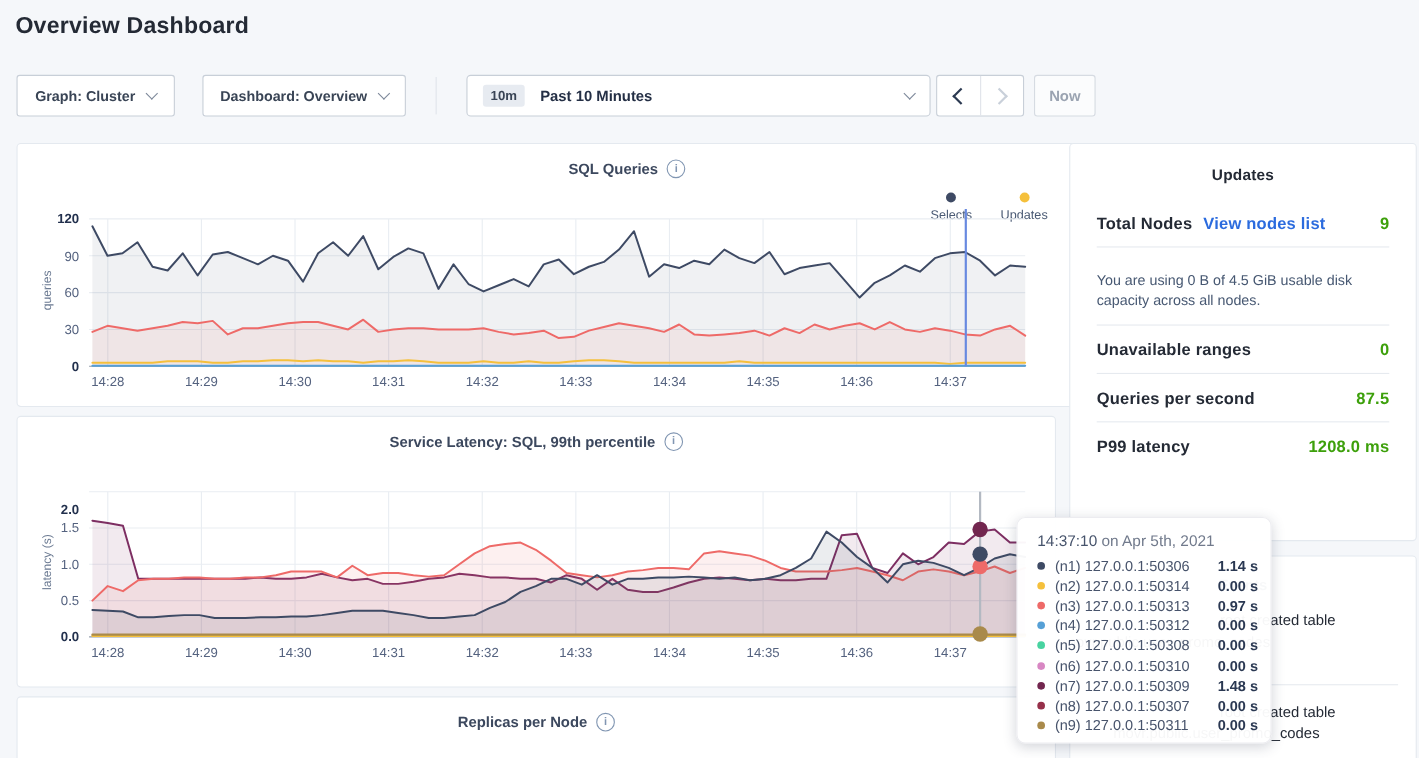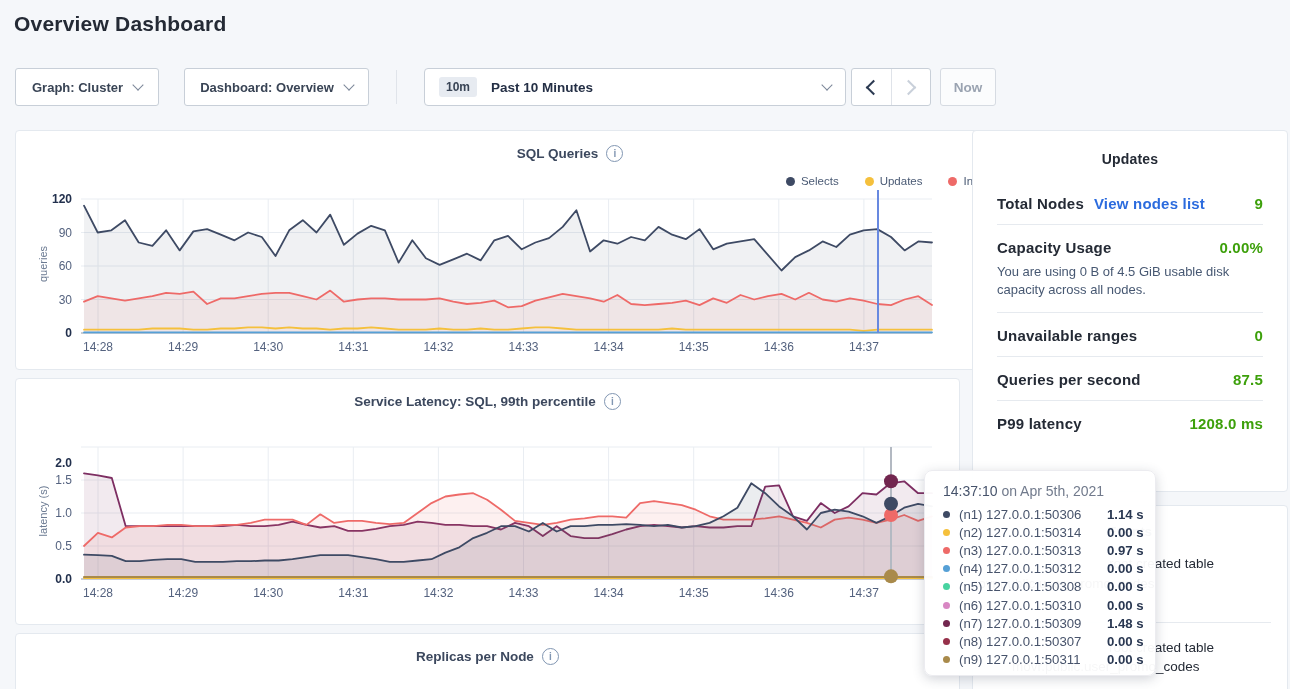--- a/index.html
+++ b/index.html
@@ -43,21 +43,21 @@
   #p-evt{left:972px;top:505px;width:316px;height:200px;overflow:hidden;}
 
   .panel-title{position:absolute;top:14px;left:0;width:100%;display:flex;justify-content:center;align-items:center;gap:8px;
       font-size:13.5px;font-weight:700;color:#3c485e;}
   .info{width:15px;height:15px;border:1px solid #8196b2;border-radius:50%;color:#8196b2;font-size:10px;line-height:15px;
       text-align:center;display:inline-block;font-style:normal;}
   .info::after{content:"i";}
 
   
   .legend{position:absolute;top:44px;right:46px;display:flex;gap:26px;}
-  .legend-item{display:flex;align-items:center;gap:6px;font-size:11.5px;color:#4a5a74;}
+  .legend-item{display:flex;align-items:center;gap:6px;font-size:11.5px;color:#4a5a74;flex-direction:column;}
   .legend-dot{width:9px;height:9px;border-radius:50%;display:inline-block;}
 
   
   .plot{position:absolute;}
   .plot svg{position:absolute;left:0;top:0;overflow:visible;}
   .xtick{position:absolute;width:60px;text-align:center;font-size:12px;color:#54627f;}
   .ytick{position:absolute;font-size:12px;color:#54627f;transform:translate(-100%,-50%);left:-9px;white-space:nowrap;}
   .ytick.b{font-weight:700;color:#22304d;}
   .axis-label{position:absolute;font-size:11px;color:#6b7a92;width:130px;text-align:center;transform:rotate(-90deg);}
 
@@ -251,24 +251,20 @@
     <div class="sum-head">Updates</div>
     <div class="sum-rows">
         <div class="srow">
           <div class="srow-top">
             <span>Total Nodes</span>
             <a class="slink" style="color: rgb(43, 107, 222);">View nodes list</a>
             <span class="svalue" style="color: rgb(61, 160, 11);">9</span>
           </div>
         </div>
         <div class="srow">
-          <div class="srow-top">
-            <span>Capacity Usage</span>
-            <span class="svalue" style="color: rgb(61, 160, 11);">0.00%</span>
-          </div>
           <p class="sdesc">You are using 0 B of 4.5 GiB usable disk capacity across all nodes.</p>
         </div>
         <div class="srow">
           <div class="srow-top">
             <span>Unavailable ranges</span>
             <span class="svalue" style="color: rgb(61, 160, 11);">0</span>
           </div>
         </div>
         <div class="srow">
           <div class="srow-top">

